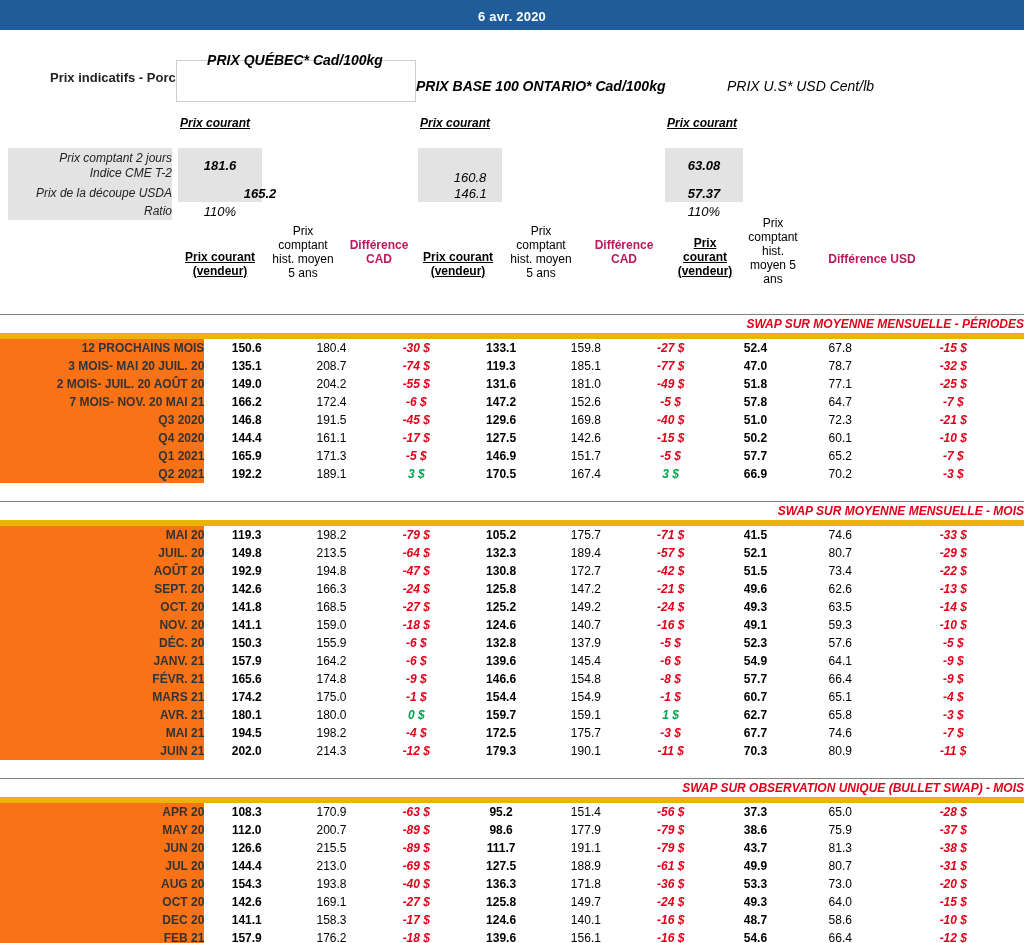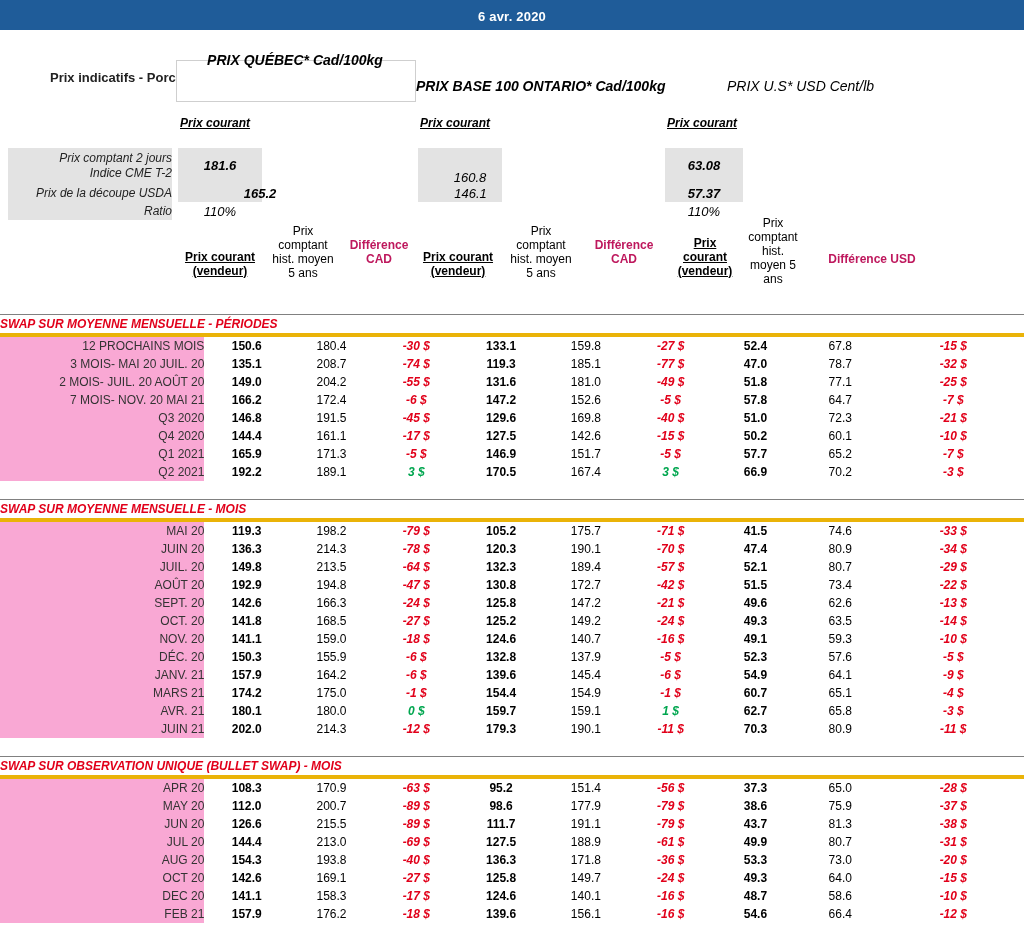--- a/index.html
+++ b/index.html
@@ -81,30 +81,30 @@
     border-collapse:collapse;
     width:1024px;
     table-layout:fixed;
   }
   table.grid td{
     padding:0;
     height:18px;
     font-size:12px;
     vertical-align:middle;
   }
-  .c-label{width:188px;background:#f9a8d4;text-align:right;padding-right:10px;font-weight:normal;font-size:11px;color:#333;}
+  .c-label{width:188px;background:#f97316;text-align:right;padding-right:10px;font-weight:bold;font-size:11px;color:#333;}
   .c-v1{width:78px;text-align:center;font-weight:bold;}
   .c-v2{width:78px;text-align:center;}
   .c-d{width:82px;text-align:center;font-style:italic;font-weight:bold;}
   .neg{color:#e1001a;}
   .pos{color:#00a64f;}
   .sect{
-    text-align:left;font-style:italic;font-weight:bold;font-size:13px;color:#e1001a;
+    text-align:right;font-style:italic;font-weight:bold;font-size:13px;color:#e1001a;
     padding:6px 0 5px 0;
-    border-top:1px solid #808080;border-bottom:4px solid #eab308;
+    border-top:1px solid #808080;border-bottom:6px solid #eab308;
   }
   .spacer td{height:7px;}
 </style>
 </head>
 <body>
 
 <div class="page">
 
   <div class="topsliver"></div>
   <div class="datebar">6 avr. 2020</div>
@@ -313,32 +313,20 @@
           <td class="c-v2">198.2</td>
           <td class="c-d neg">-79 $</td>
           <td class="c-v1">105.2</td>
           <td class="c-v2">175.7</td>
           <td class="c-d neg">-71 $</td>
           <td class="c-v1">41.5</td>
           <td class="c-v2">74.6</td>
           <td class="c-d neg">-33 $</td>
         </tr>
         <tr>
-          <td class="c-label">JUIN 20</td>
-          <td class="c-v1">136.3</td>
-          <td class="c-v2">214.3</td>
-          <td class="c-d neg">-78 $</td>
-          <td class="c-v1">120.3</td>
-          <td class="c-v2">190.1</td>
-          <td class="c-d neg">-70 $</td>
-          <td class="c-v1">47.4</td>
-          <td class="c-v2">80.9</td>
-          <td class="c-d neg">-34 $</td>
-        </tr>
-        <tr>
           <td class="c-label">JUIL. 20</td>
           <td class="c-v1">149.8</td>
           <td class="c-v2">213.5</td>
           <td class="c-d neg">-64 $</td>
           <td class="c-v1">132.3</td>
           <td class="c-v2">189.4</td>
           <td class="c-d neg">-57 $</td>
           <td class="c-v1">52.1</td>
           <td class="c-v2">80.7</td>
           <td class="c-d neg">-29 $</td>
@@ -409,20 +397,32 @@
           <td class="c-v2">164.2</td>
           <td class="c-d neg">-6 $</td>
           <td class="c-v1">139.6</td>
           <td class="c-v2">145.4</td>
           <td class="c-d neg">-6 $</td>
           <td class="c-v1">54.9</td>
           <td class="c-v2">64.1</td>
           <td class="c-d neg">-9 $</td>
         </tr>
         <tr>
+          <td class="c-label">FÉVR. 21</td>
+          <td class="c-v1">165.6</td>
+          <td class="c-v2">174.8</td>
+          <td class="c-d neg">-9 $</td>
+          <td class="c-v1">146.6</td>
+          <td class="c-v2">154.8</td>
+          <td class="c-d neg">-8 $</td>
+          <td class="c-v1">57.7</td>
+          <td class="c-v2">66.4</td>
+          <td class="c-d neg">-9 $</td>
+        </tr>
+        <tr>
           <td class="c-label">MARS 21</td>
           <td class="c-v1">174.2</td>
           <td class="c-v2">175.0</td>
           <td class="c-d neg">-1 $</td>
           <td class="c-v1">154.4</td>
           <td class="c-v2">154.9</td>
           <td class="c-d neg">-1 $</td>
           <td class="c-v1">60.7</td>
           <td class="c-v2">65.1</td>
           <td class="c-d neg">-4 $</td>
@@ -433,20 +433,32 @@
           <td class="c-v2">180.0</td>
           <td class="c-d pos">0 $</td>
           <td class="c-v1">159.7</td>
           <td class="c-v2">159.1</td>
           <td class="c-d pos">1 $</td>
           <td class="c-v1">62.7</td>
           <td class="c-v2">65.8</td>
           <td class="c-d neg">-3 $</td>
         </tr>
         <tr>
+          <td class="c-label">MAI 21</td>
+          <td class="c-v1">194.5</td>
+          <td class="c-v2">198.2</td>
+          <td class="c-d neg">-4 $</td>
+          <td class="c-v1">172.5</td>
+          <td class="c-v2">175.7</td>
+          <td class="c-d neg">-3 $</td>
+          <td class="c-v1">67.7</td>
+          <td class="c-v2">74.6</td>
+          <td class="c-d neg">-7 $</td>
+        </tr>
+        <tr>
           <td class="c-label">JUIN 21</td>
           <td class="c-v1">202.0</td>
           <td class="c-v2">214.3</td>
           <td class="c-d neg">-12 $</td>
           <td class="c-v1">179.3</td>
           <td class="c-v2">190.1</td>
           <td class="c-d neg">-11 $</td>
           <td class="c-v1">70.3</td>
           <td class="c-v2">80.9</td>
           <td class="c-d neg">-11 $</td>

